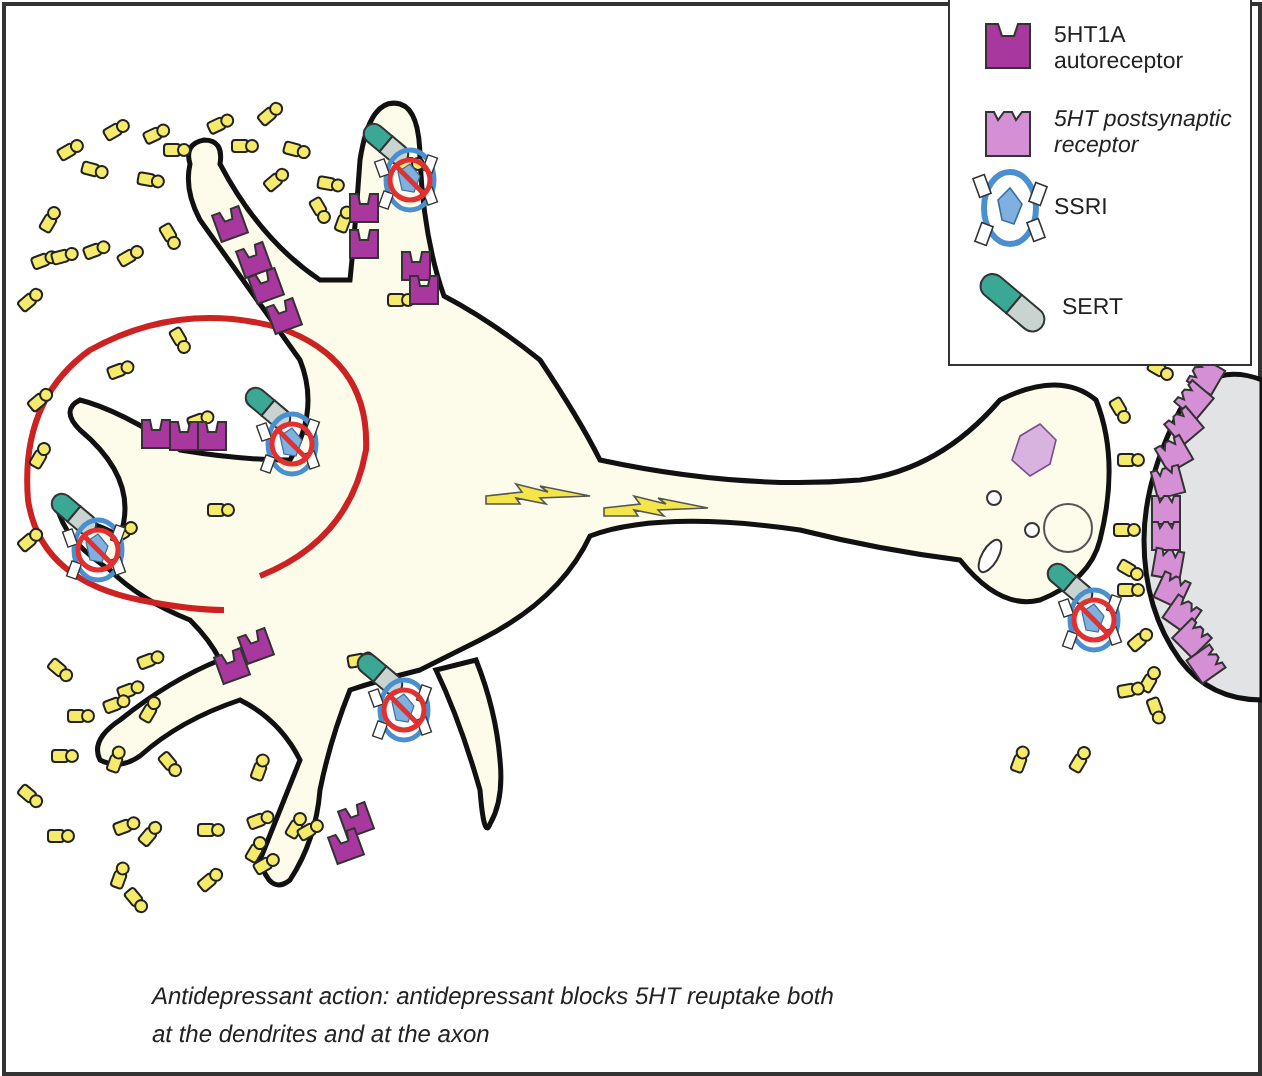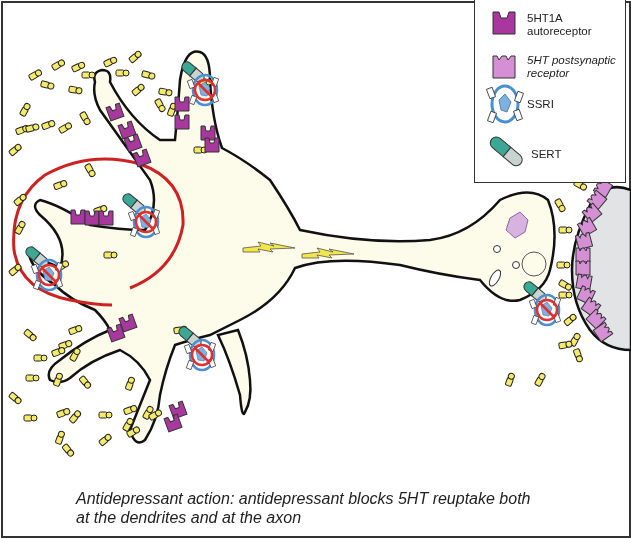--- a/index.html
+++ b/index.html
@@ -2,21 +2,21 @@
 <html><head>
 <meta charset="utf-8">
 <style>
   html,body{margin:0;padding:0;background:#fff;}
   #frame{position:relative;width:631px;height:538px;overflow:hidden;background:#fff;font-family:"Liberation Sans",sans-serif;}
   #border{position:absolute;left:1px;top:1px;width:626px;height:533px;border:2px solid #333;box-sizing:content-box;}
   svg{position:absolute;left:0;top:0;}
   #legend{position:absolute;left:474px;top:0;width:150px;height:182px;border:1.5px solid #333;border-top:none;background:#fff;}
   .leg-item{position:absolute;left:0;width:150px;}
   .leg-label{position:absolute;left:52px;font-size:11.5px;line-height:13px;color:#222;white-space:pre-line;}
-  #caption{position:absolute;left:76px;top:489px;font-size:16px;line-height:19px;font-style:italic;color:#222;white-space:pre-line;width:520px;}
+  #caption{position:absolute;left:76px;top:489px;font-size:12px;line-height:19px;font-style:italic;color:#222;white-space:pre-line;width:520px;}
 </style>
 </head>
 <body>
 
 <div id="frame">
   <div id="border"></div>
 
   <svg id="art" width="631" height="538">
 
     <path d="M631,190 Q605,180 590,205 Q572,240 572,270 Q572,305 590,330 Q605,350 631,350 Z" fill="#E2E3E5" stroke="#111" stroke-width="2.5"></path>

